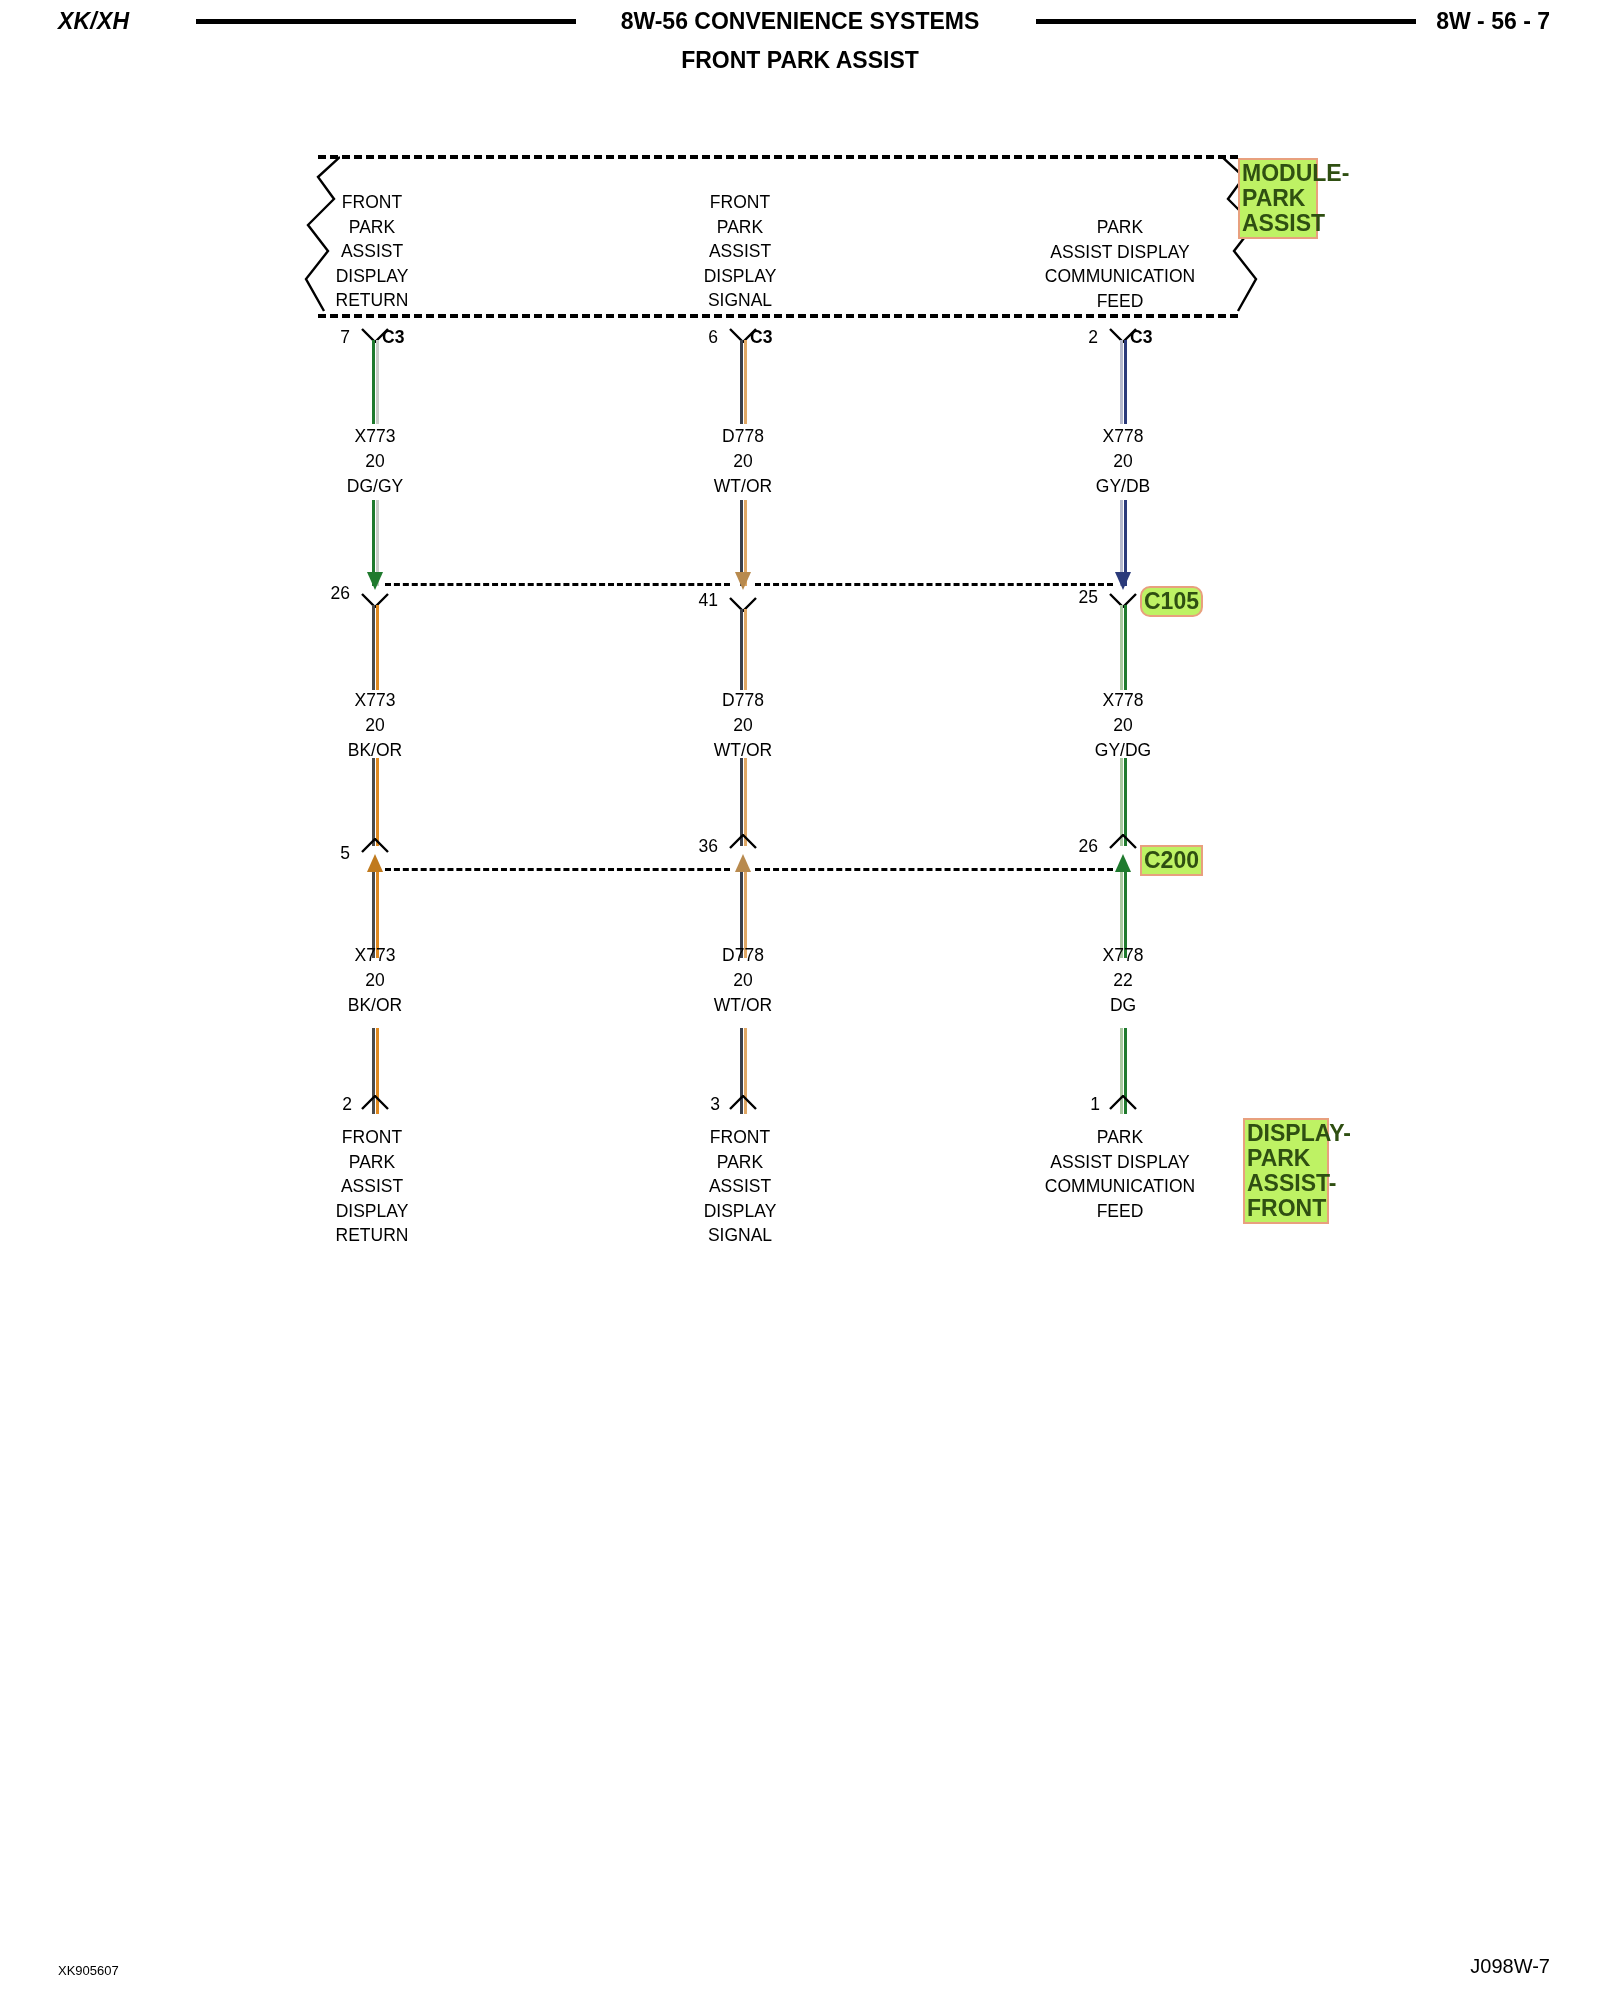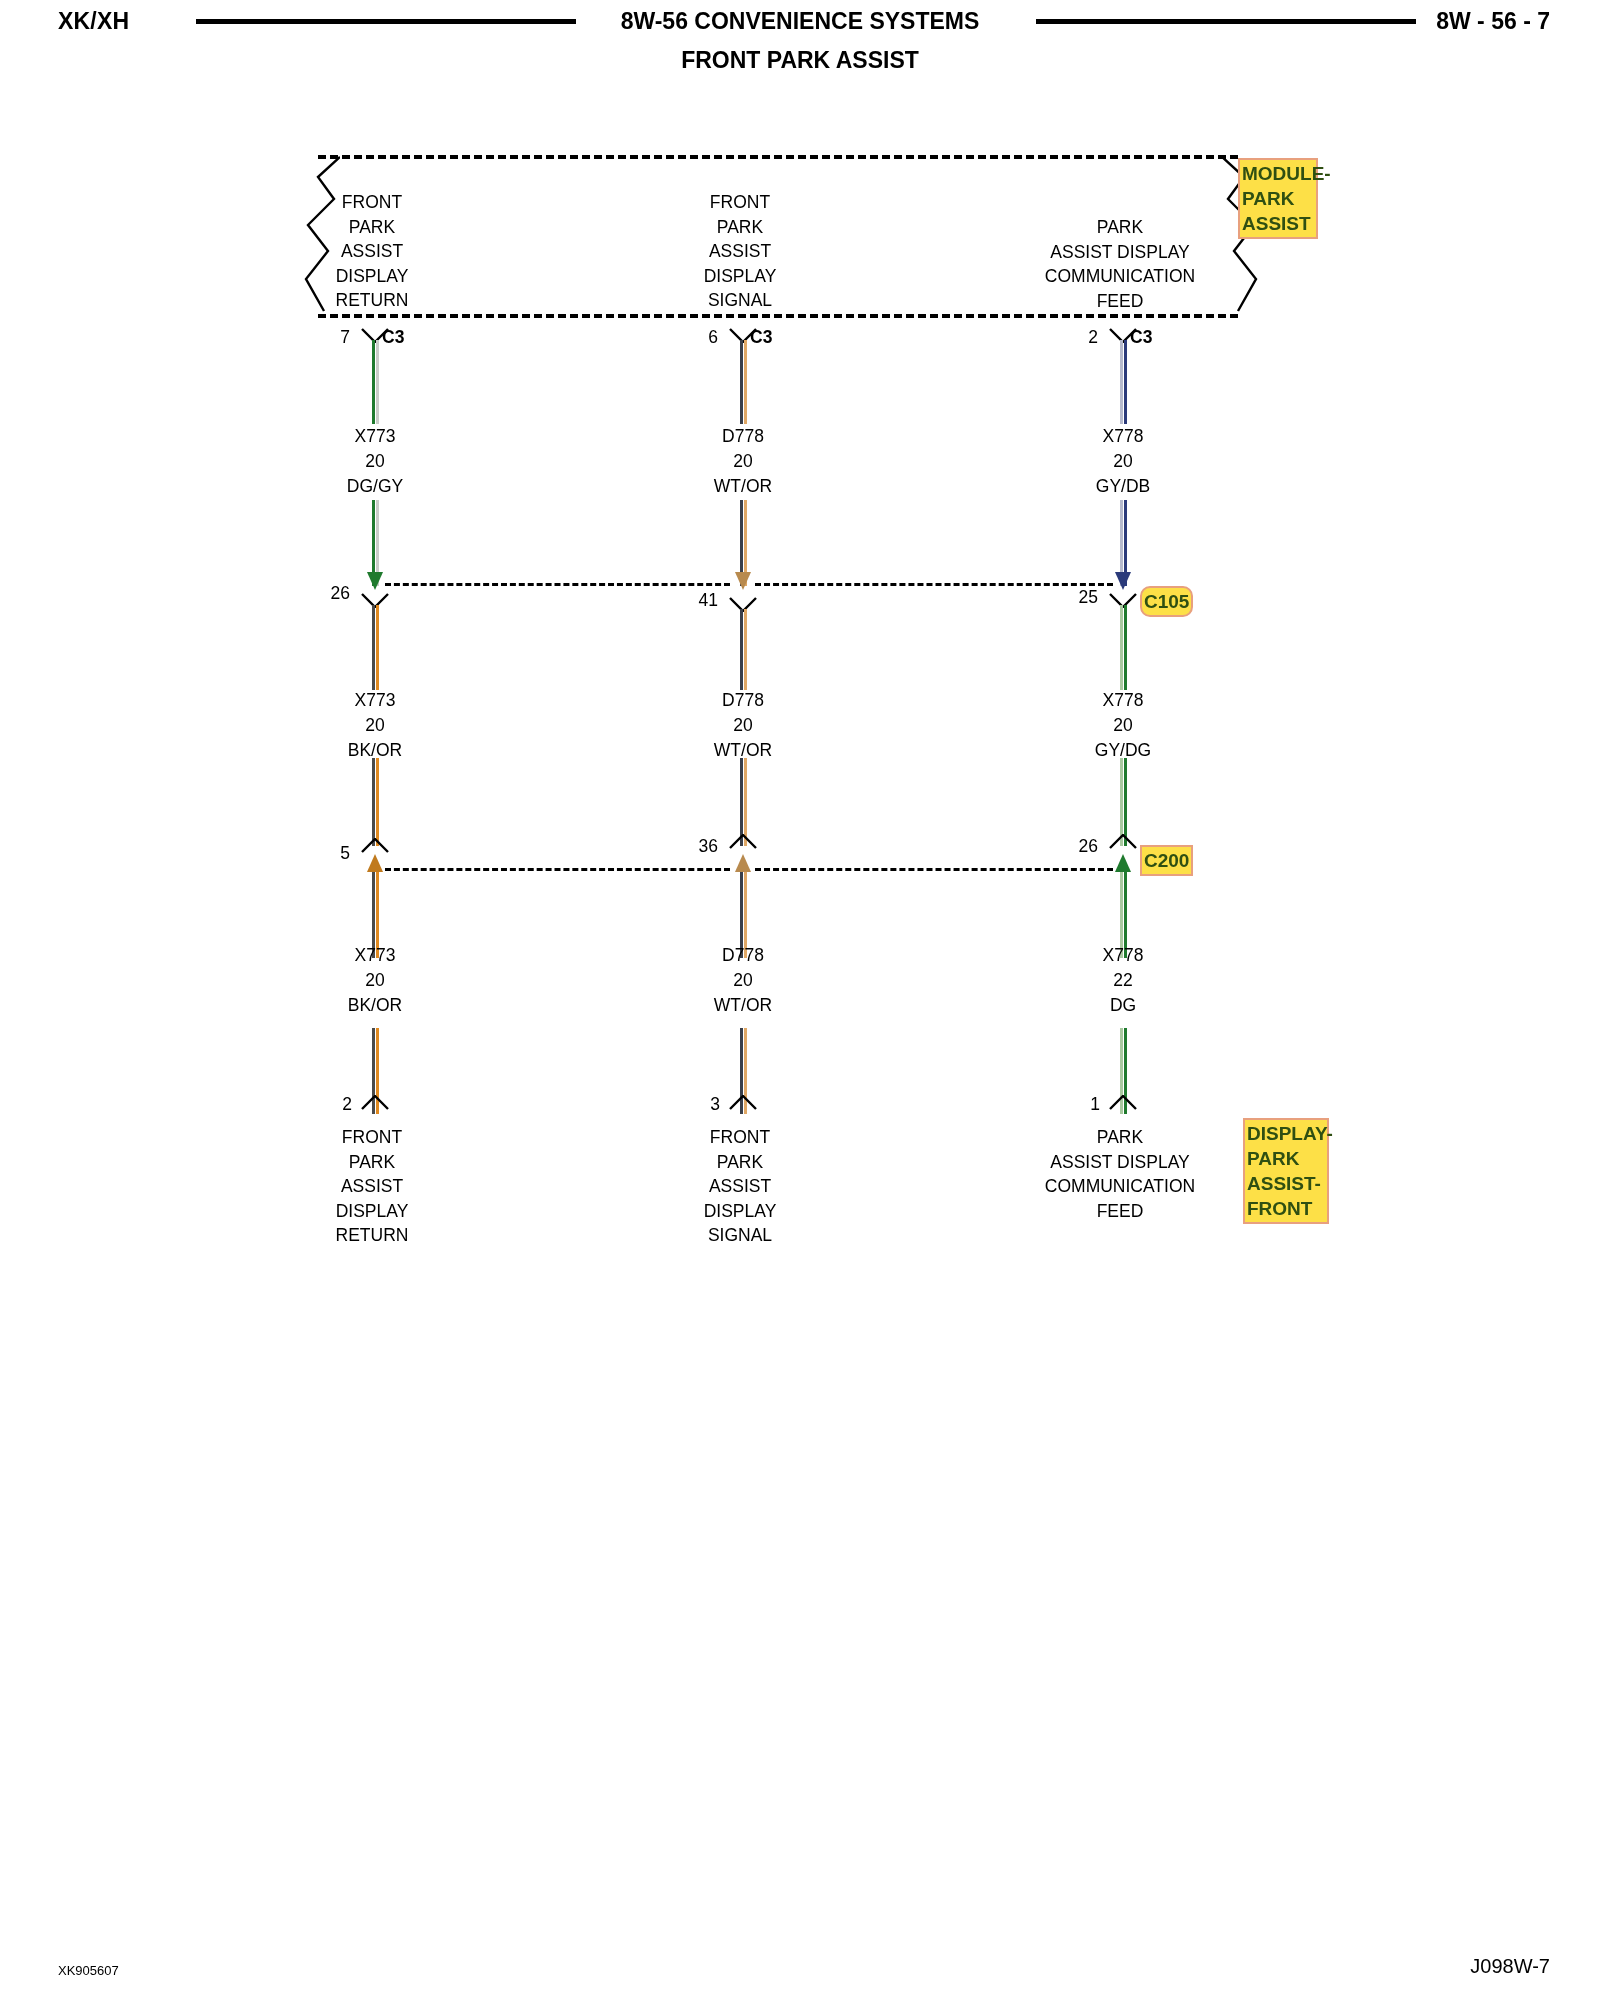--- a/index.html
+++ b/index.html
@@ -4,21 +4,21 @@
 <style>
   html,body{margin:0;padding:0;background:#ffffff;}
   body{
     width:1600px;height:2000px;position:relative;
     font-family:"Liberation Sans","DejaVu Sans",sans-serif;
     color:#000;overflow:hidden;
   }
   .page{position:absolute;inset:0;}
 
   
-  .hdr-left{position:absolute;left:58px;top:8px;font-size:23px;font-weight:bold;letter-spacing:.2px;}
+  .hdr-left{position:absolute;left:58px;top:8px;font-size:23px;font-weight:bold;letter-spacing:.2px;font-style:italic;}
   .hdr-right{position:absolute;right:50px;top:8px;font-size:23px;font-weight:bold;white-space:nowrap;}
   .hdr-title{position:absolute;left:0;right:0;top:8px;text-align:center;font-size:23px;font-weight:bold;}
   .hdr-sub{position:absolute;left:0;right:0;top:47px;text-align:center;font-size:23px;font-weight:bold;}
   .hdr-rule{position:absolute;height:5px;background:#000;top:19px;}
   .hdr-rule.l{left:196px;width:380px;}
   .hdr-rule.r{left:1036px;width:380px;}
 
   
   .mod-top{
     position:absolute;left:318px;top:155px;width:920px;height:155px;
@@ -42,22 +42,22 @@
   .chev{position:absolute;width:30px;height:15px;}
 
   .pinnum{position:absolute;font-size:17.5px;text-align:right;white-space:nowrap;}
   .cname{position:absolute;font-size:17.5px;font-weight:bold;white-space:nowrap;}
 
   
   .rail{position:absolute;height:0;border-top:3.5px dashed #000;}
 
   
   .callout{
-    position:absolute;background:#fde047;border:2px solid #e8a07e;
-    color:#2f4f12;font-weight:bold;font-size:19px;line-height:25px;
+    position:absolute;background:#bef264;border:2px solid #e8a07e;
+    color:#2f4f12;font-weight:bold;font-size:23px;line-height:25px;
     padding:1px 2px;white-space:nowrap;
   }
   .callout span{display:block;}
 
   
   .spec{position:absolute;text-align:center;font-size:17.5px;line-height:25px;white-space:nowrap;}
   .spec span{display:block;}
 
   
   .ftr-left{position:absolute;left:58px;bottom:22px;font-size:13px;}

